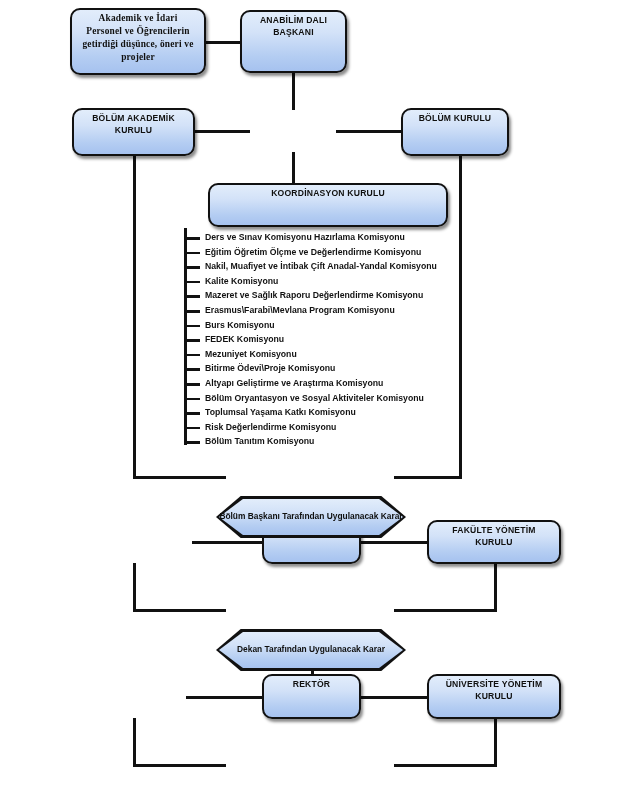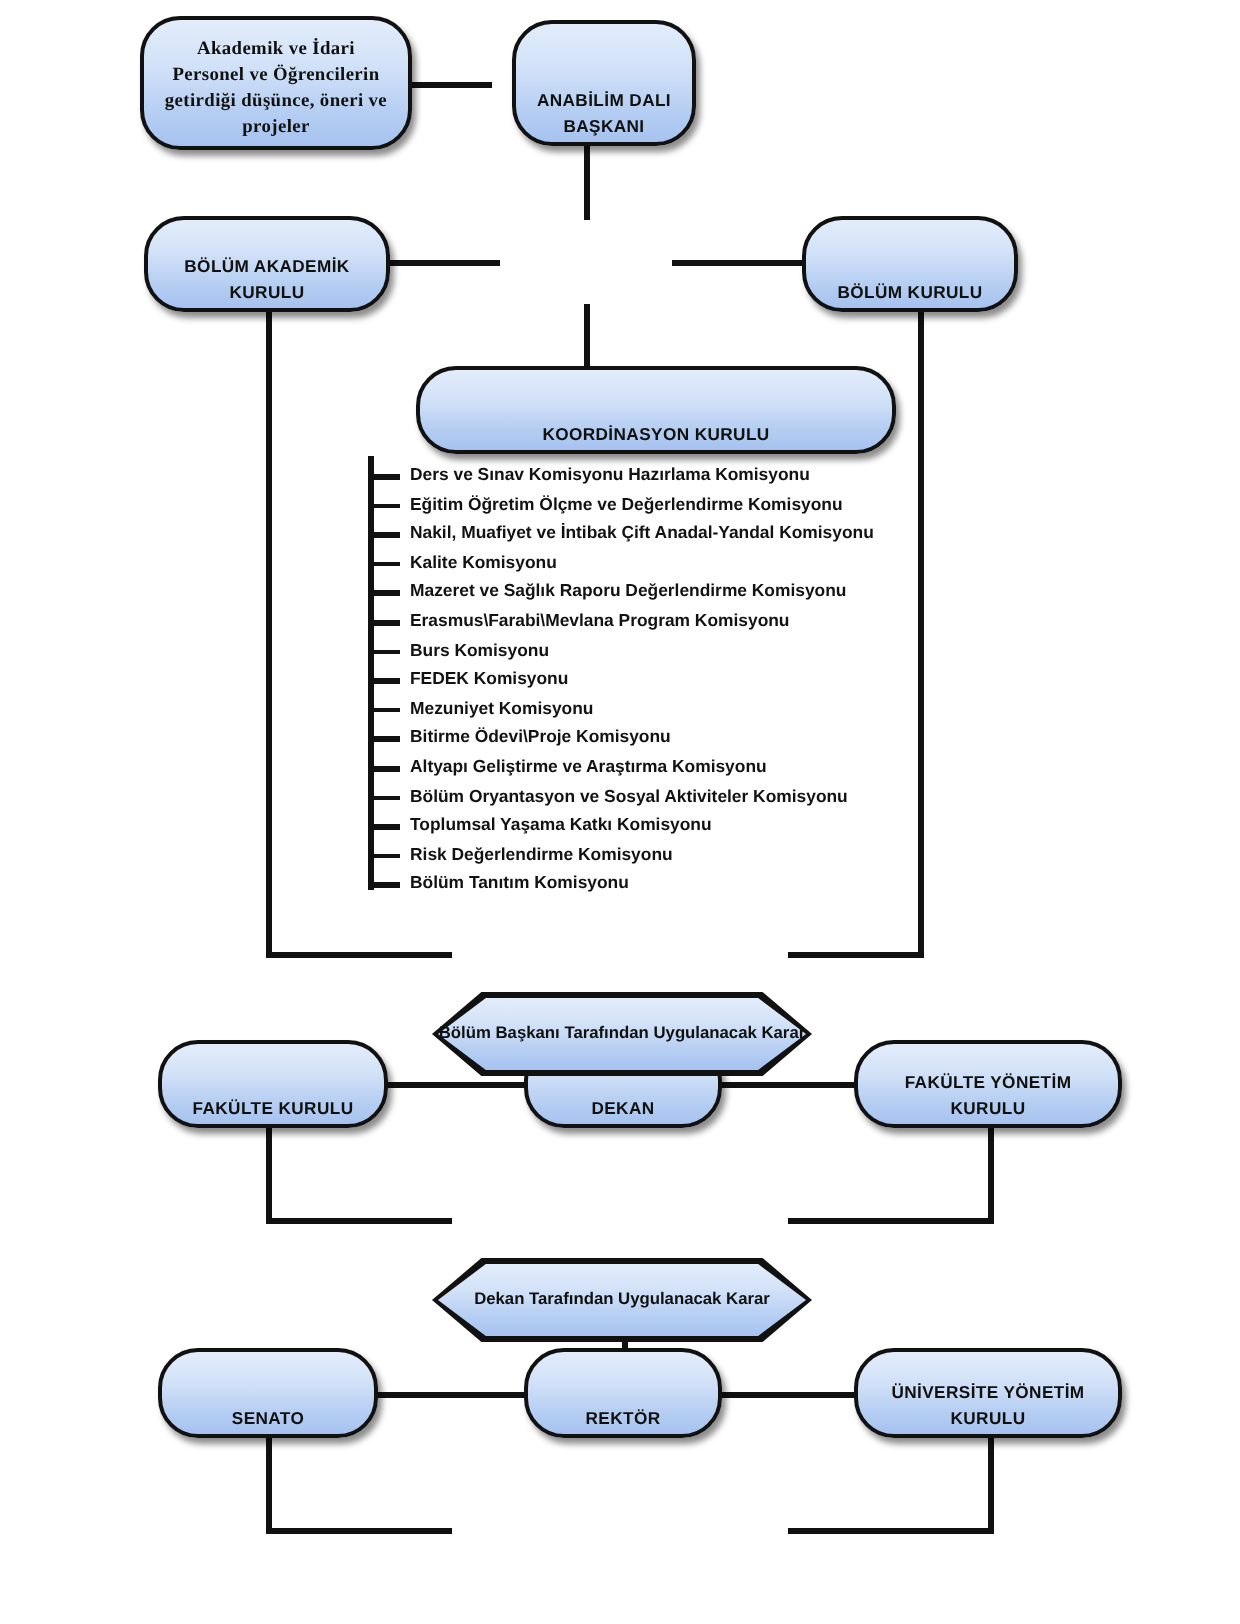--- a/index.html
+++ b/index.html
@@ -9,24 +9,24 @@
   
   .line{position:absolute;background:#111111;}
   .line.h{height:3px;}
   .line.v{width:3px;}
 
   
   .box{
     position:absolute;
     box-sizing:border-box;
     border:2.5px solid #111111;
-    border-radius:20px;
+    border-radius:10px;
     background:linear-gradient(to bottom,#e2edfb 0%,#d3e2f8 35%,#b4cdf2 75%,#a6c2ef 100%);
     box-shadow:2px 3px 3px rgba(0,0,0,0.45);
-    display:flex;align-items:flex-end;justify-content:center;
+    display:flex;align-items:flex-start;justify-content:center;
     text-align:center;
     color:#10100f;
     font-weight:bold;
     letter-spacing:.2px;
     padding:2px 5px;
   }
   .box span{display:block;line-height:1.45;}
 
   .box.sans{font-family:"Liberation Sans",sans-serif;font-size:8.6px;}
   .box.serif{font-family:"Liberation Serif",serif;font-size:9.4px;line-height:1.35;}
@@ -183,21 +183,21 @@
 
   <div class="box serif" style="left:70px;top:8px;width:136px;height:67px;">
     <div>
       <span>Akademik ve İdari</span>
       <span>Personel ve Öğrencilerin</span>
       <span>getirdiği düşünce, öneri ve</span>
       <span>projeler</span>
     </div>
   </div>
 
-  <div class="box sans" style="left:256px;top:10px;width:92px;height:63px;">
+  <div class="box sans" style="left:240px;top:10px;width:107px;height:63px;">
     <div>
       <span>ANABİLİM DALI</span>
       <span>BAŞKANI</span>
     </div>
   </div>
 
   <div class="box sans" style="left:72px;top:108px;width:123px;height:48px;">
     <div>
       <span>BÖLÜM AKADEMİK</span>
       <span>KURULU</span>
@@ -210,44 +210,34 @@
       <span>BÖLÜM KURULU</span>
     </div>
   </div>
 
   <div class="box sans" style="left:182px;top:183px;width:240px;height:44px;margin-left:26px;">
     <div>
       <span>KOORDİNASYON KURULU</span>
     </div>
   </div>
 
-  <div class="box sans" style="left:79px;top:520px;width:115px;height:44px;">
-    <div>
-      <span>FAKÜLTE KURULU</span>
-    </div>
-  </div>
 
   <div class="box sans" style="left:262px;top:520px;width:99px;height:44px;">
     <div>
       <span>DEKAN</span>
     </div>
   </div>
 
   <div class="box sans" style="left:427px;top:520px;width:134px;height:44px;">
     <div>
       <span>FAKÜLTE YÖNETİM</span>
       <span>KURULU</span>
     </div>
   </div>
 
-  <div class="box sans" style="left:79px;top:674px;width:110px;height:45px;">
-    <div>
-      <span>SENATO</span>
-    </div>
-  </div>
 
   <div class="box sans" style="left:262px;top:674px;width:99px;height:45px;">
     <div>
       <span>REKTÖR</span>
     </div>
   </div>
 
   <div class="box sans" style="left:427px;top:674px;width:134px;height:45px;">
     <div>
       <span>ÜNİVERSİTE YÖNETİM</span>

